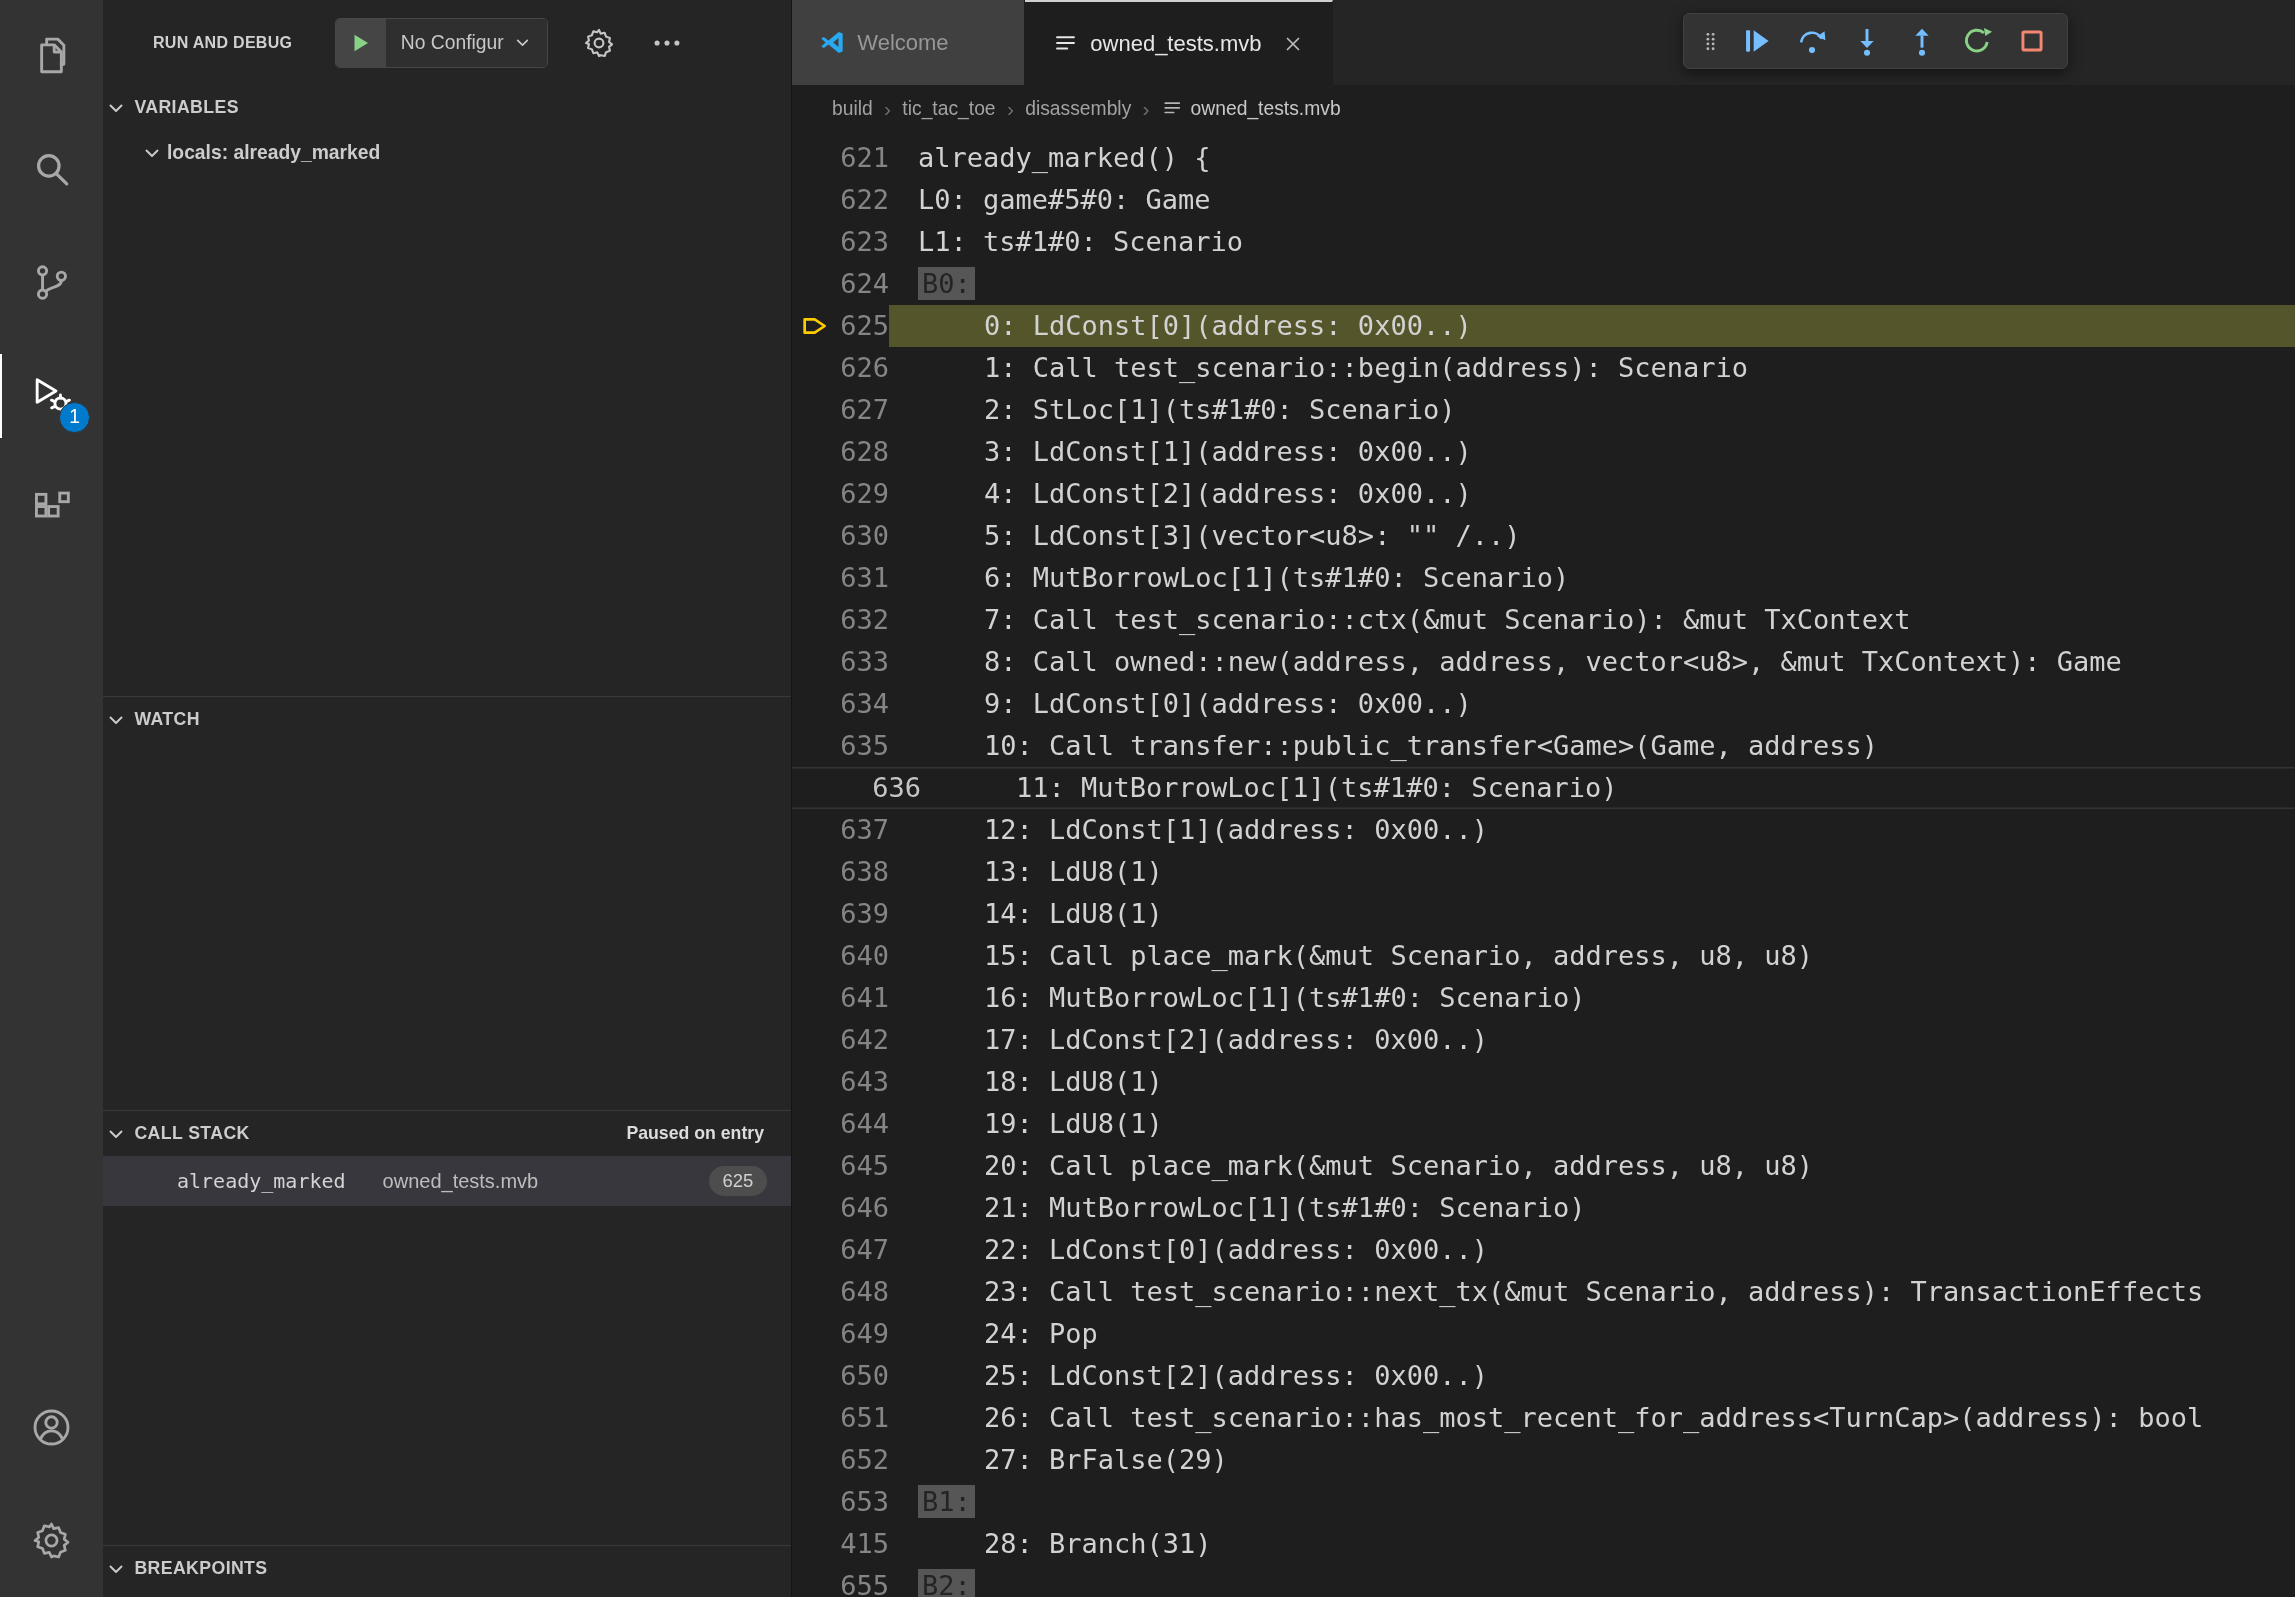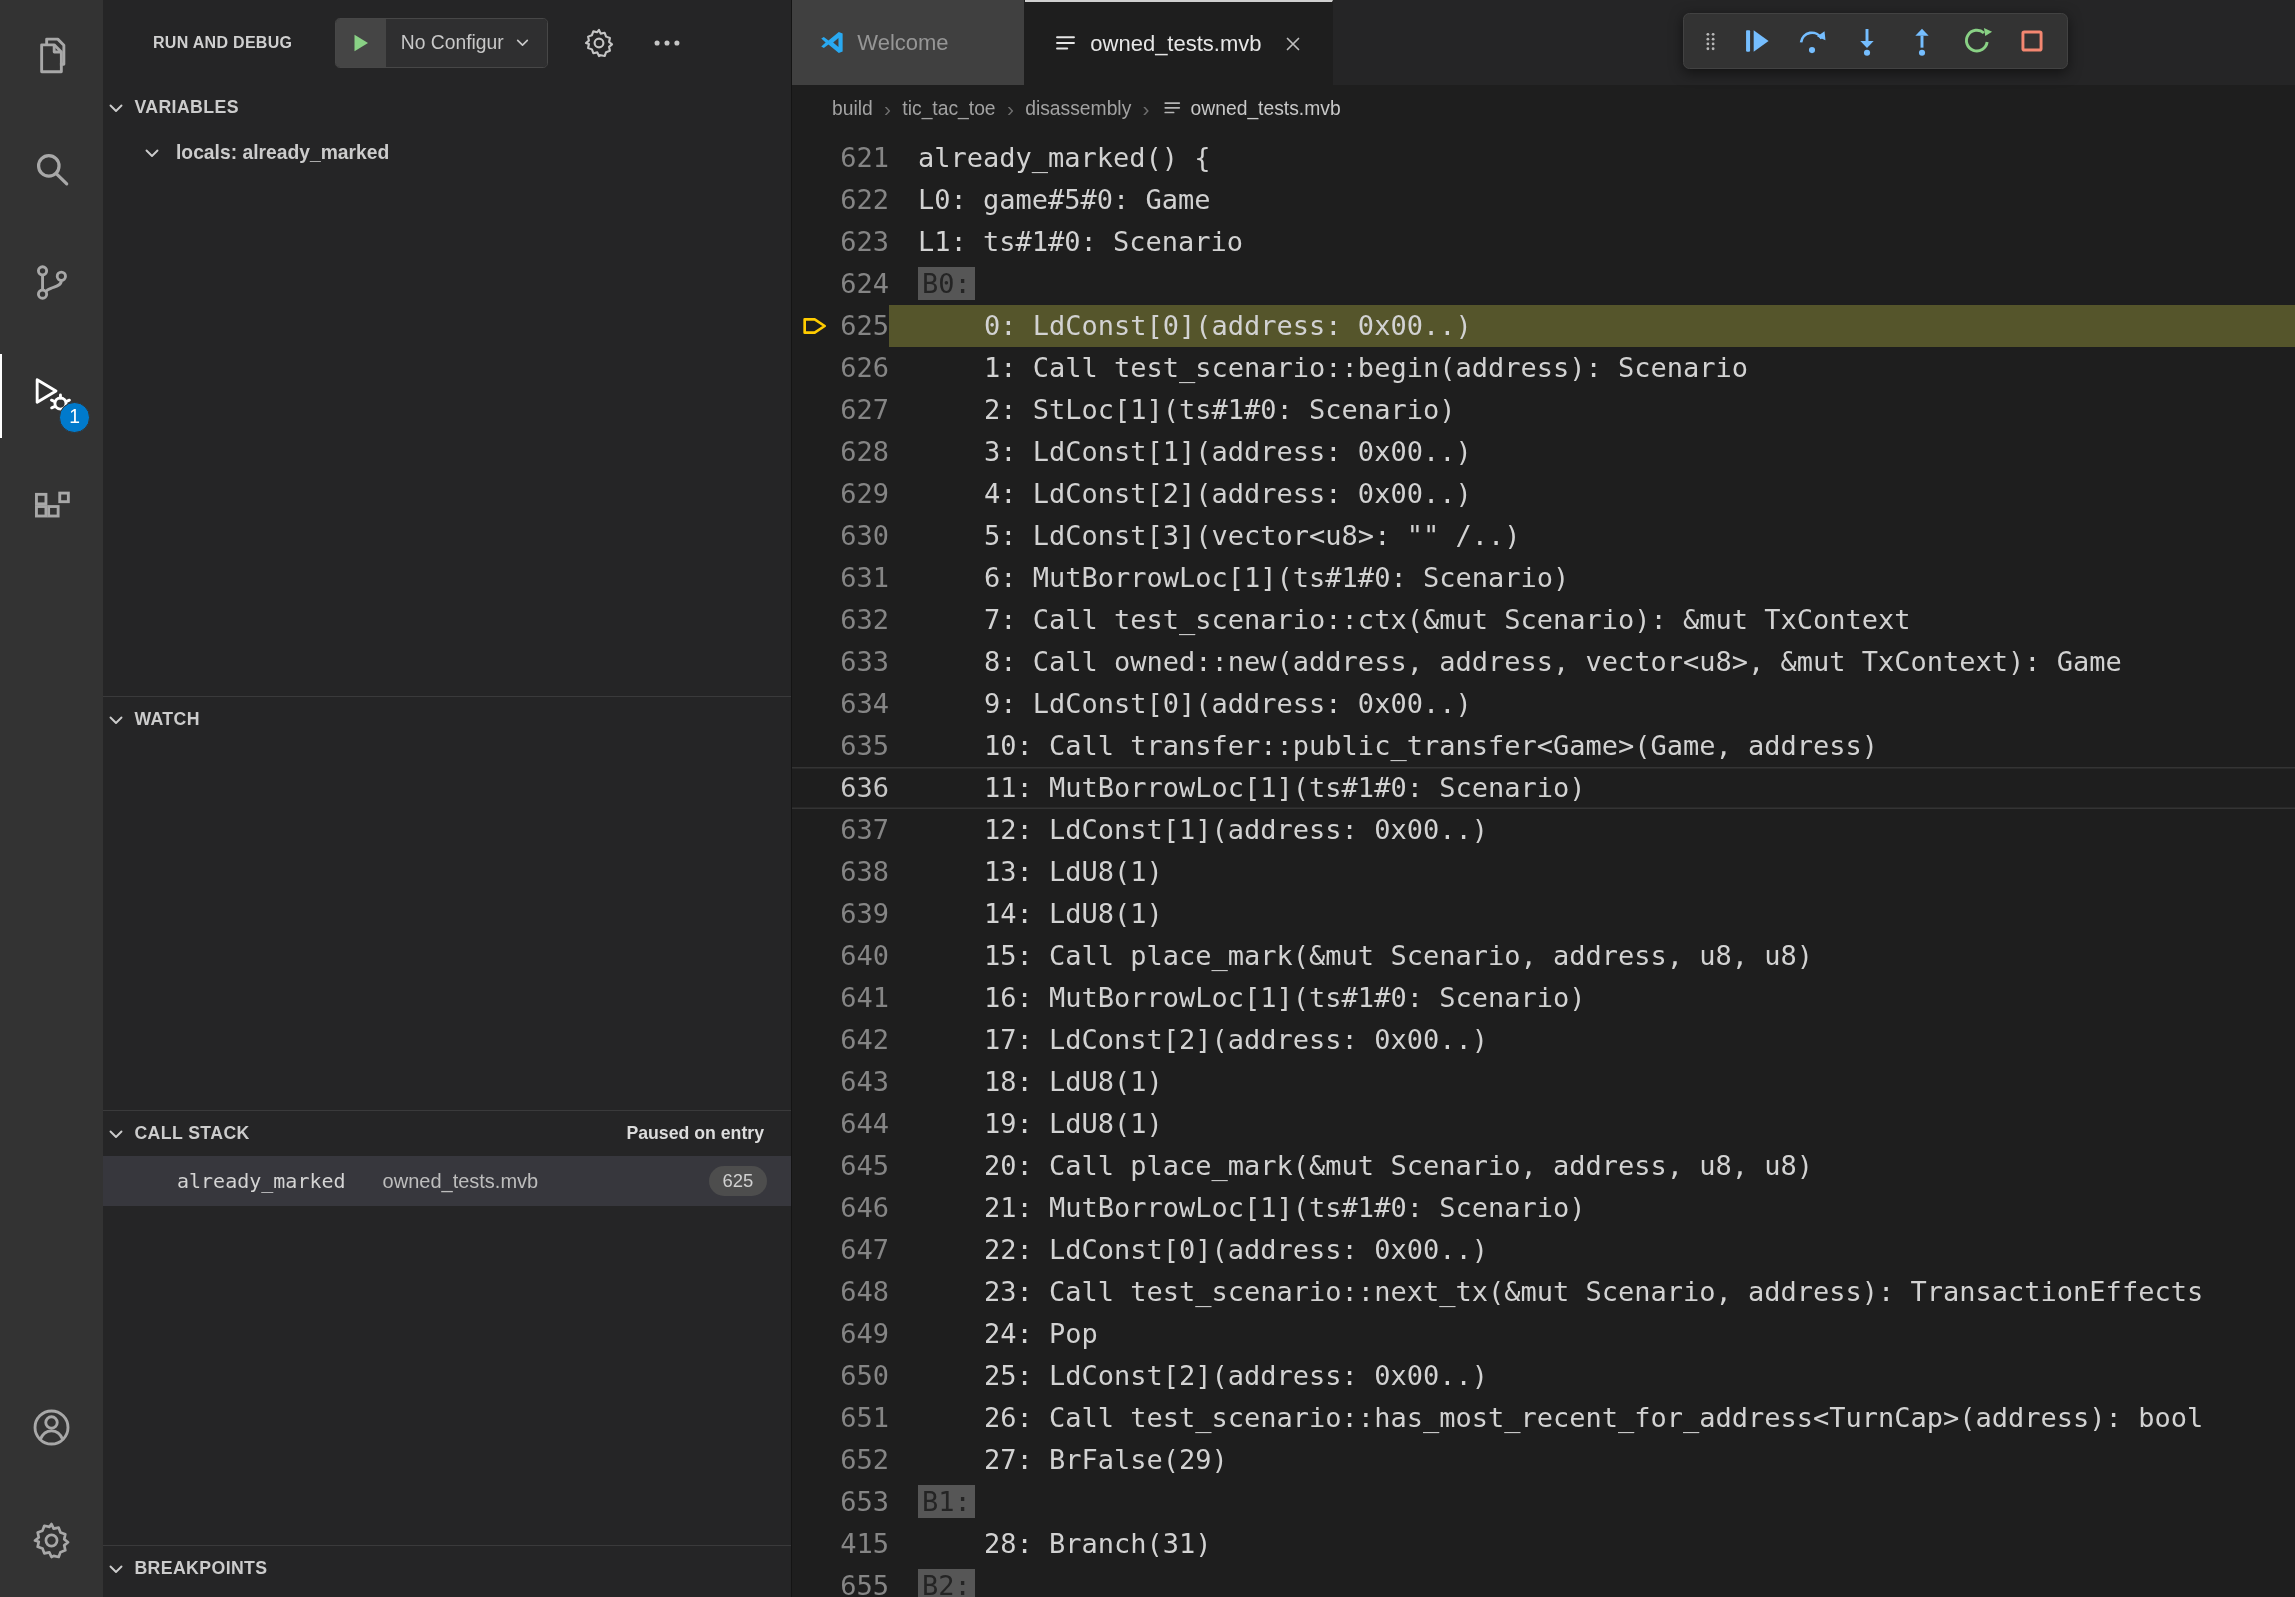--- a/index.html
+++ b/index.html
@@ -31,21 +31,21 @@
   .section { border-top:0.8px solid rgba(204,204,204,0.13); display:flex; flex-direction:column; }
   .sec-variables { height:611px; flex:none; border-top:none; }
   .sec-watch { height:414px; flex:none;text-align:center; }
   .sec-callstack { height:435px; flex:none; }
   .sec-breakpoints { flex:1; }
   .sec-head { height:45px; flex:none; display:flex; align-items:center; padding:0 1px; gap:6.4px; cursor:pointer; }
   .sec-chev { color:#cccccc; display:flex; }
   .sec-chev svg { width:24px; height:24px; display:block; }
   .sec-label { font-size:17.7px; font-weight:700; color:#cccccc; letter-spacing:0.4px; }
   .sec-status { margin-left:auto; margin-right:26px; font-size:17.7px; font-weight:600; color:#dcdcdc; }
-  .tree-row { height:45px; flex:none; display:flex; align-items:center; padding-left:37px; gap:12px; font-size:19.3px; font-weight:600; color:#cccccc; cursor:pointer; }
+  .tree-row { height:45px; flex:none; display:flex; align-items:center; padding-left:37px; gap:3px; font-size:19.3px; font-weight:600; color:#cccccc; cursor:pointer; }
   .frame-row { height:50px; flex:none; display:flex; align-items:center; background:#37373d; padding-left:74px; cursor:pointer; }
   .frame-name { font-family:"DejaVu Sans Mono","Liberation Mono",monospace; font-size:20px; color:#d4d4d4; }
   .frame-file { margin-left:37px; font-size:20px; color:#bdbdbd; }
   .frame-line-badge { margin-left:auto; margin-right:24px; background:#4d4d4d; border-radius:16px; padding:4px 13.7px; font-size:18.5px; color:#d0d0d0; }
 
   
   #editor { flex:1; min-width:0; background:#1e1e1e; display:flex; flex-direction:column; position:relative; }
   .tabbar { height:85px; flex:none; background:#252526; display:flex; }
   #tabs { display:flex; }
   .tab { display:flex; align-items:center; gap:11.3px; padding:0 27px; min-width:233px; font-size:22px; background:#404040; color:#969696; border-right:0.8px solid #1e1e1e; cursor:pointer; }
@@ -69,21 +69,21 @@
 
   .code { flex:1; overflow:hidden; font-family:"DejaVu Sans Mono","Liberation Mono",monospace; font-size:27px; line-height:42px; color:#d2d2d2; padding-top:4.8px; }
   .line { display:flex; height:42px; white-space:pre; }
   .glyph { width:47px; flex:none; display:flex; align-items:center; justify-content:center; }
   .glyph .icon svg { width:32px; height:32px; display:block; }
   .lnum { width:50px; flex:none; text-align:right; color:#858585; }
   .ltext { flex:1; padding-left:29px; min-width:0; }
   .ltext.ind1 { padding-left:95px; }
   .line.stack-frame .ltext { background:var(--stack_frame_highlight,#54542b); }
   .line.current { box-shadow: inset 0 1.6px 0 rgba(255,255,255,0.10), inset 0 -1.6px 0 rgba(255,255,255,0.10); }
-  .line.current .lnum { color:#c6c6c6; }
+  .line.current .lnum { color:#c6c6c6;margin-left:32px; }
   .block-label { background:#565656; color:#242424; padding:0.8px 4px; }
 </style>
 </head>
 <body>
 
 <div id="app">
 
   <nav id="activity-bar">
     <div id="ab-top">
         <div class="ab-item">

